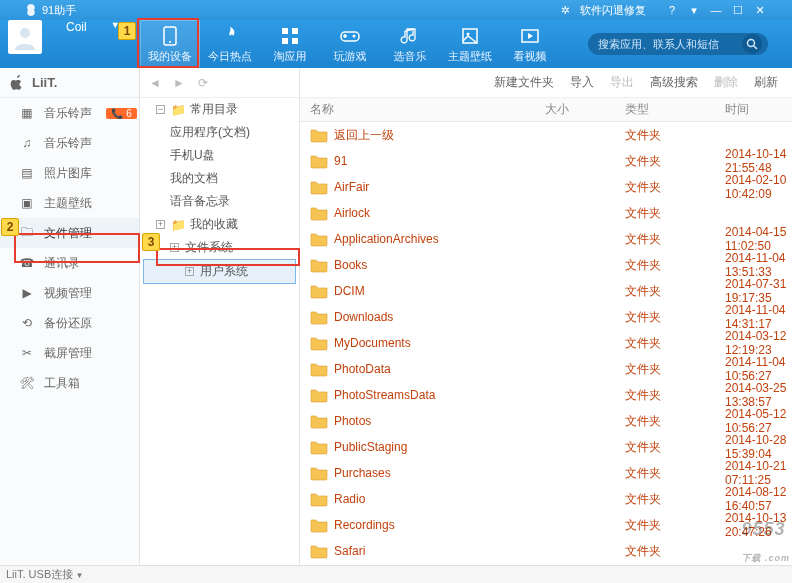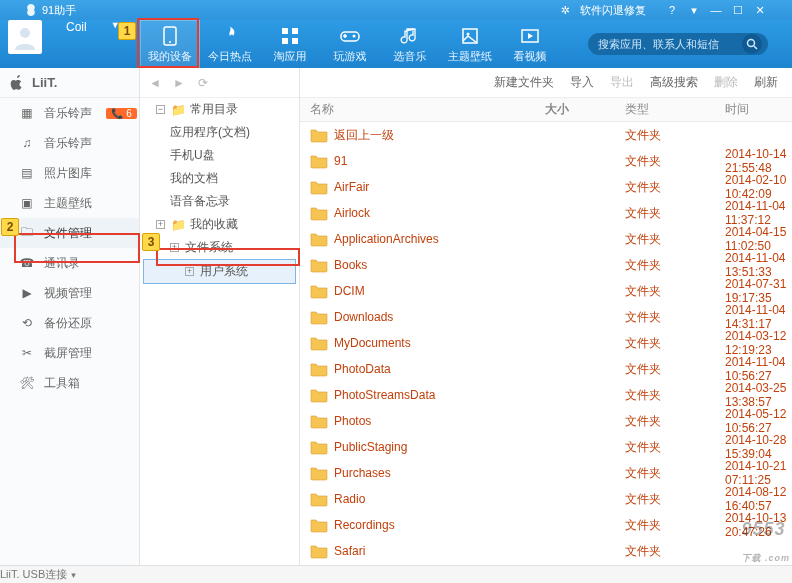--- a/index.html
+++ b/index.html
@@ -43,33 +43,33 @@
 .tree-node.depth1 { padding-left: 30px; }
 .tree-toggle { width: 9px; height: 9px; border: 1px solid #aaa; font-size: 9px; line-height: 7px; text-align: center; color: #777; margin-right: 2px; }
 .tree-node.selected { background: #e7f1fb; border: 1px solid #7db7e8; margin: 0 3px; padding-left: 41px; }
 
 .content { flex: 1; display: flex; flex-direction: column; }
 .toolbar { height: 30px; border-bottom: 1px solid #eee; display: flex; align-items: center; justify-content: flex-end; gap: 16px; padding: 0 14px; color: #666; font-size: 12px; }
 .toolbar span { cursor: pointer; }
 .toolbar span.disabled { color: #bbb; }
 .table-header { height: 24px; display: flex; align-items: center; border-bottom: 1px solid #e9e9e9; color: #888; padding-left: 10px; background:#fafafa; }
 .th-name { width: 235px; }
-.th-size { width: 80px; font-weight: bold; }
+.th-size { width: 80px; }
 .th-type { width: 100px; }
 .th-time { flex: 1; }
 .file-list { flex: 1; overflow: hidden; }
 .file-row { height: 26px; display: flex; align-items: center; padding-left: 10px; color: #c2410c; }
 .file-row .ficon { width: 18px; height: 16px; margin-right: 6px; }
 .cell-name { width: 235px; display: flex; align-items: center; }
 .cell-size { width: 80px; }
 .cell-type { width: 100px; }
 .cell-time { flex: 1; }
 
 
-.statusbar { height: 18px; border-top: 1px solid #e0e0e0; background: #f6f6f6; font-size: 11px; color: #777; display: flex; align-items: center; padding: 0 0; }
+.statusbar { height: 18px; border-top: 1px solid #e0e0e0; background: #f6f6f6; font-size: 11px; color: #777; display: flex; align-items: center; padding: 0 6px; }
 
 
 .callout { position: absolute; width: 18px; height: 18px; background: #ffd94a; border: 1px solid #d9a400; color: #7a4b00; font-weight: bold; font-size: 12px; display: flex; align-items: center; justify-content: center; border-radius: 2px; z-index: 50; }
 .hlbox { position: absolute; border: 2px solid #e43c2e; z-index: 40; pointer-events: none; }
 
 .watermark { position:absolute; right:2px; bottom:18px; font-size:18px; font-weight:bold; color:rgba(40,40,40,0.35); font-style:italic; letter-spacing:1px; }
 .watermark small { display:block; font-size:9px; text-align:right;margin-top:12px; }
 
 svg { display:block; }
 </style>
@@ -343,21 +343,20 @@
           <div class="cell-name">
             <span class="ficon">
               <svg width="18" height="16" viewBox="0 0 18 16">
                 <path d="M1 3h5l2 2h9v9a1 1 0 01-1 1H2a1 1 0 01-1-1z" fill="#f6c452" stroke="#d9a030" stroke-width="0.6"></path>
               </svg>
             </span>
             <span>Airlock</span>
           </div>
           <div class="cell-size"></div>
           <div class="cell-type">文件夹</div>
-          <div class="cell-time">2014-11-04 11:37:12</div>
         </div>
         <div class="file-row">
           <div class="cell-name">
             <span class="ficon">
               <svg width="18" height="16" viewBox="0 0 18 16">
                 <path d="M1 3h5l2 2h9v9a1 1 0 01-1 1H2a1 1 0 01-1-1z" fill="#f6c452" stroke="#d9a030" stroke-width="0.6"></path>
               </svg>
             </span>
             <span>ApplicationArchives</span>
           </div>

